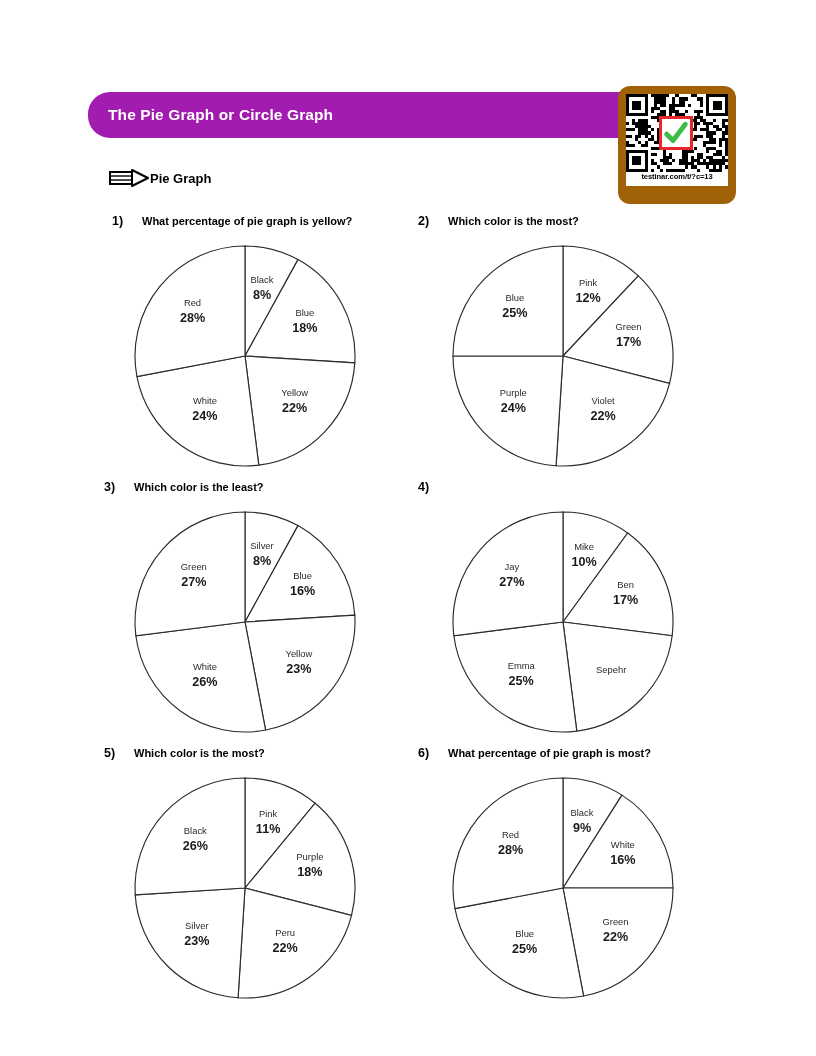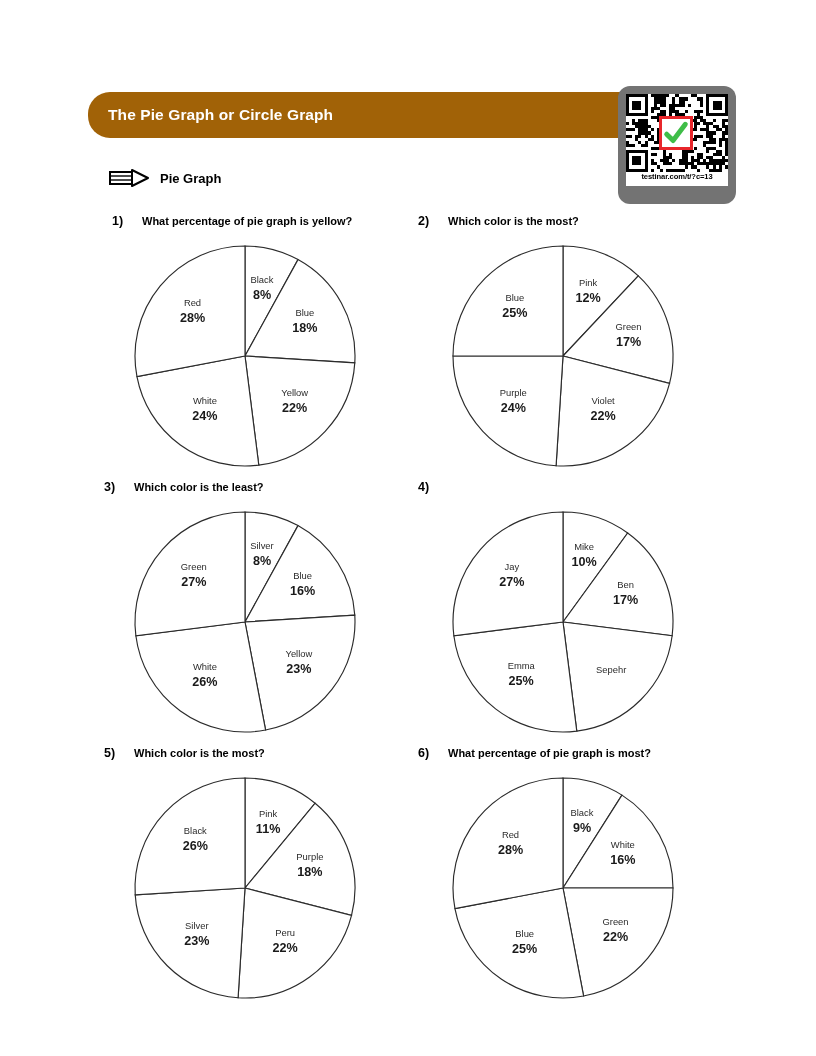--- a/index.html
+++ b/index.html
@@ -17,21 +17,21 @@
     overflow: hidden;
   }
 
   
   #header-band {
     position: absolute;
     left: 88px;
     top: 92px;
     width: 640px;
     height: 46px;
-    background: #a16207;
+    background: #a21caf;
     border-radius: 22px 6px 6px 22px;
   }
   #worksheet-title {
     position: absolute;
     left: 20px;
     top: 0;
     height: 46px;
     line-height: 46px;
     font-size: 15.5px;
     font-weight: bold;
@@ -40,21 +40,21 @@
     white-space: nowrap;
   }
 
   
   #qr-badge {
     position: absolute;
     left: 618px;
     top: 86px;
     width: 118px;
     height: 118px;
-    background: #737373;
+    background: #a16207;
     border-radius: 12px;
     box-sizing: border-box;
     padding: 8px 8px 3px 8px;
   }
   #qr-inner {
     width: 102px;
     height: 92px;
     background: #ffffff;
     position: relative;
     overflow: hidden;
@@ -89,21 +89,20 @@
   }
 
   
   #section-row {
     position: absolute;
     left: 108px;
     top: 166px;
     height: 24px;
     display: flex;
     align-items: center;
-    gap: 10px;
   }
   #pencil-icon { display: block; }
   #section-label {
     font-size: 13px;
     font-weight: bold;
     color: #000000;
   }
 
   
   #questions {

